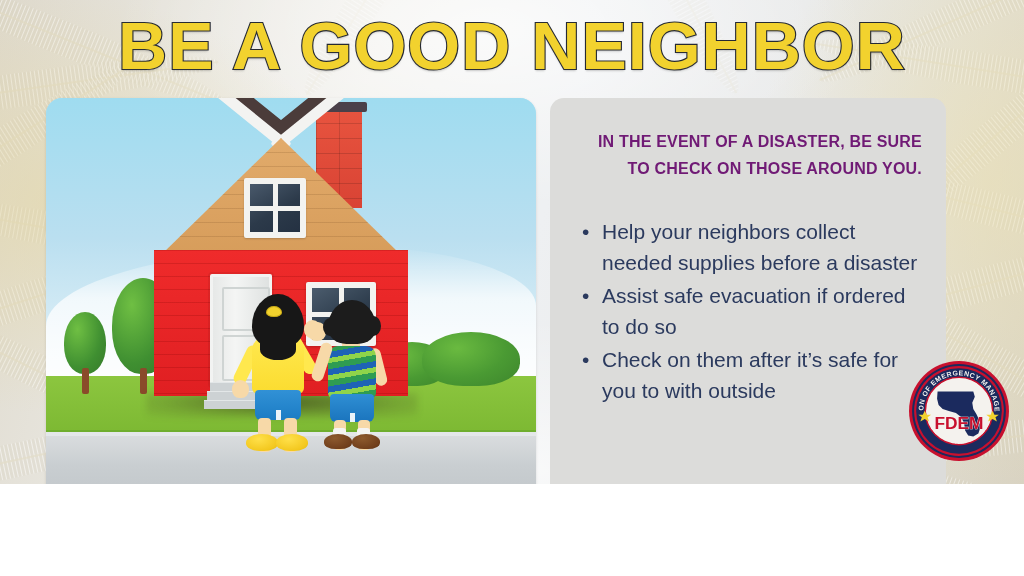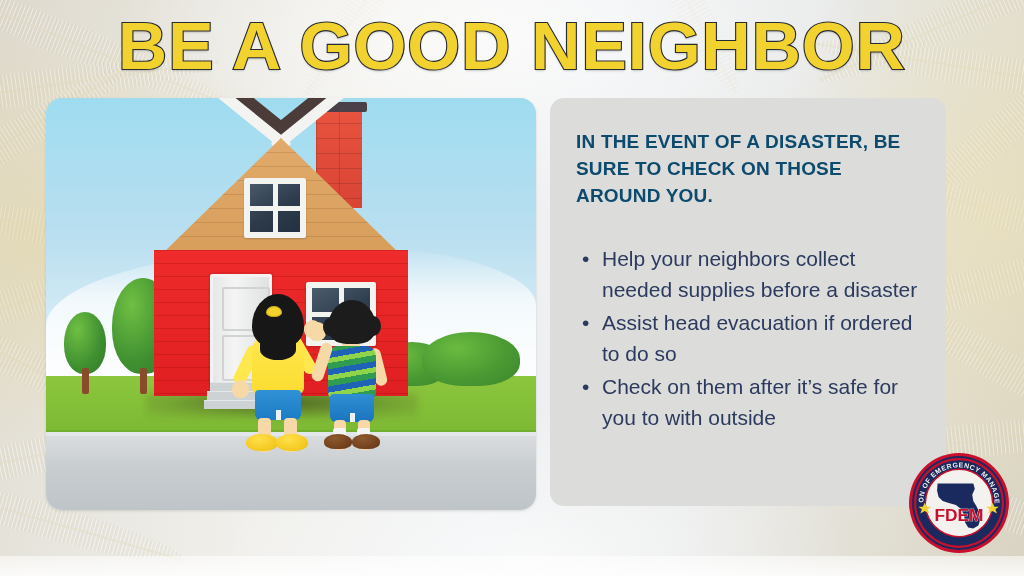--- a/index.html
+++ b/index.html
@@ -7,21 +7,21 @@
   html, body {
     width: 1024px;
     height: 576px;
     overflow: hidden;
     font-family: "Liberation Sans", sans-serif;
   }
 
   #poster {
     position: relative;
     width: 1024px;
-    height: 576px;
+    height: 484px;
     background: #e9e7e0;
     overflow: hidden;
   }
 
   
   .bg-base {
     position: absolute; inset: 0;
     background:
       linear-gradient(105deg, #ded9cc 0%, #e8e6df 18%, #f1f0ec 34%, #eef0f2 52%, #e9eaea 70%, #e2dfd4 86%, #d9d3c2 100%);
   }
@@ -366,25 +366,25 @@
   
   .panel {
     position: absolute;
     left: 550px; top: 98px;
     width: 396px; height: 408px;
     background: #dcdcda;
     border-radius: 14px;
     padding: 30px 22px 0 24px;
   }
   .headline {
-    color: #0c4a6e;
+    color: #701a75;
     font-weight: bold;
-    font-size: 19px;
+    font-size: 16px;
     line-height: 27px;
-    text-align: left;
+    text-align: right;
     letter-spacing: .2px;
     padding: 0 2px;
   }
   .bullets { margin-top: 34px; padding-left: 8px; }
   .bullet {
     display: flex;
     color: #2b3a5e;
     font-size: 21px;
     line-height: 31px;
     margin-bottom: 2px;
@@ -537,21 +537,21 @@
 
   <div class="panel">
     <div class="headline">IN THE EVENT OF A DISASTER, BE SURE TO CHECK ON THOSE AROUND YOU.</div>
     <div class="bullets">
       <div class="bullet">
         <span class="dot">•</span>
         <span class="btext">Help your neighbors collect needed supplies before a disaster</span>
       </div>
       <div class="bullet">
         <span class="dot">•</span>
-        <span class="btext">Assist head evacuation if ordered to do so</span>
+        <span class="btext">Assist safe evacuation if ordered to do so</span>
       </div>
       <div class="bullet">
         <span class="dot">•</span>
         <span class="btext">Check on them after it’s safe for you to with outside</span>
       </div>
     </div>
   </div>
 
   <div class="banner-foot"></div>
 

